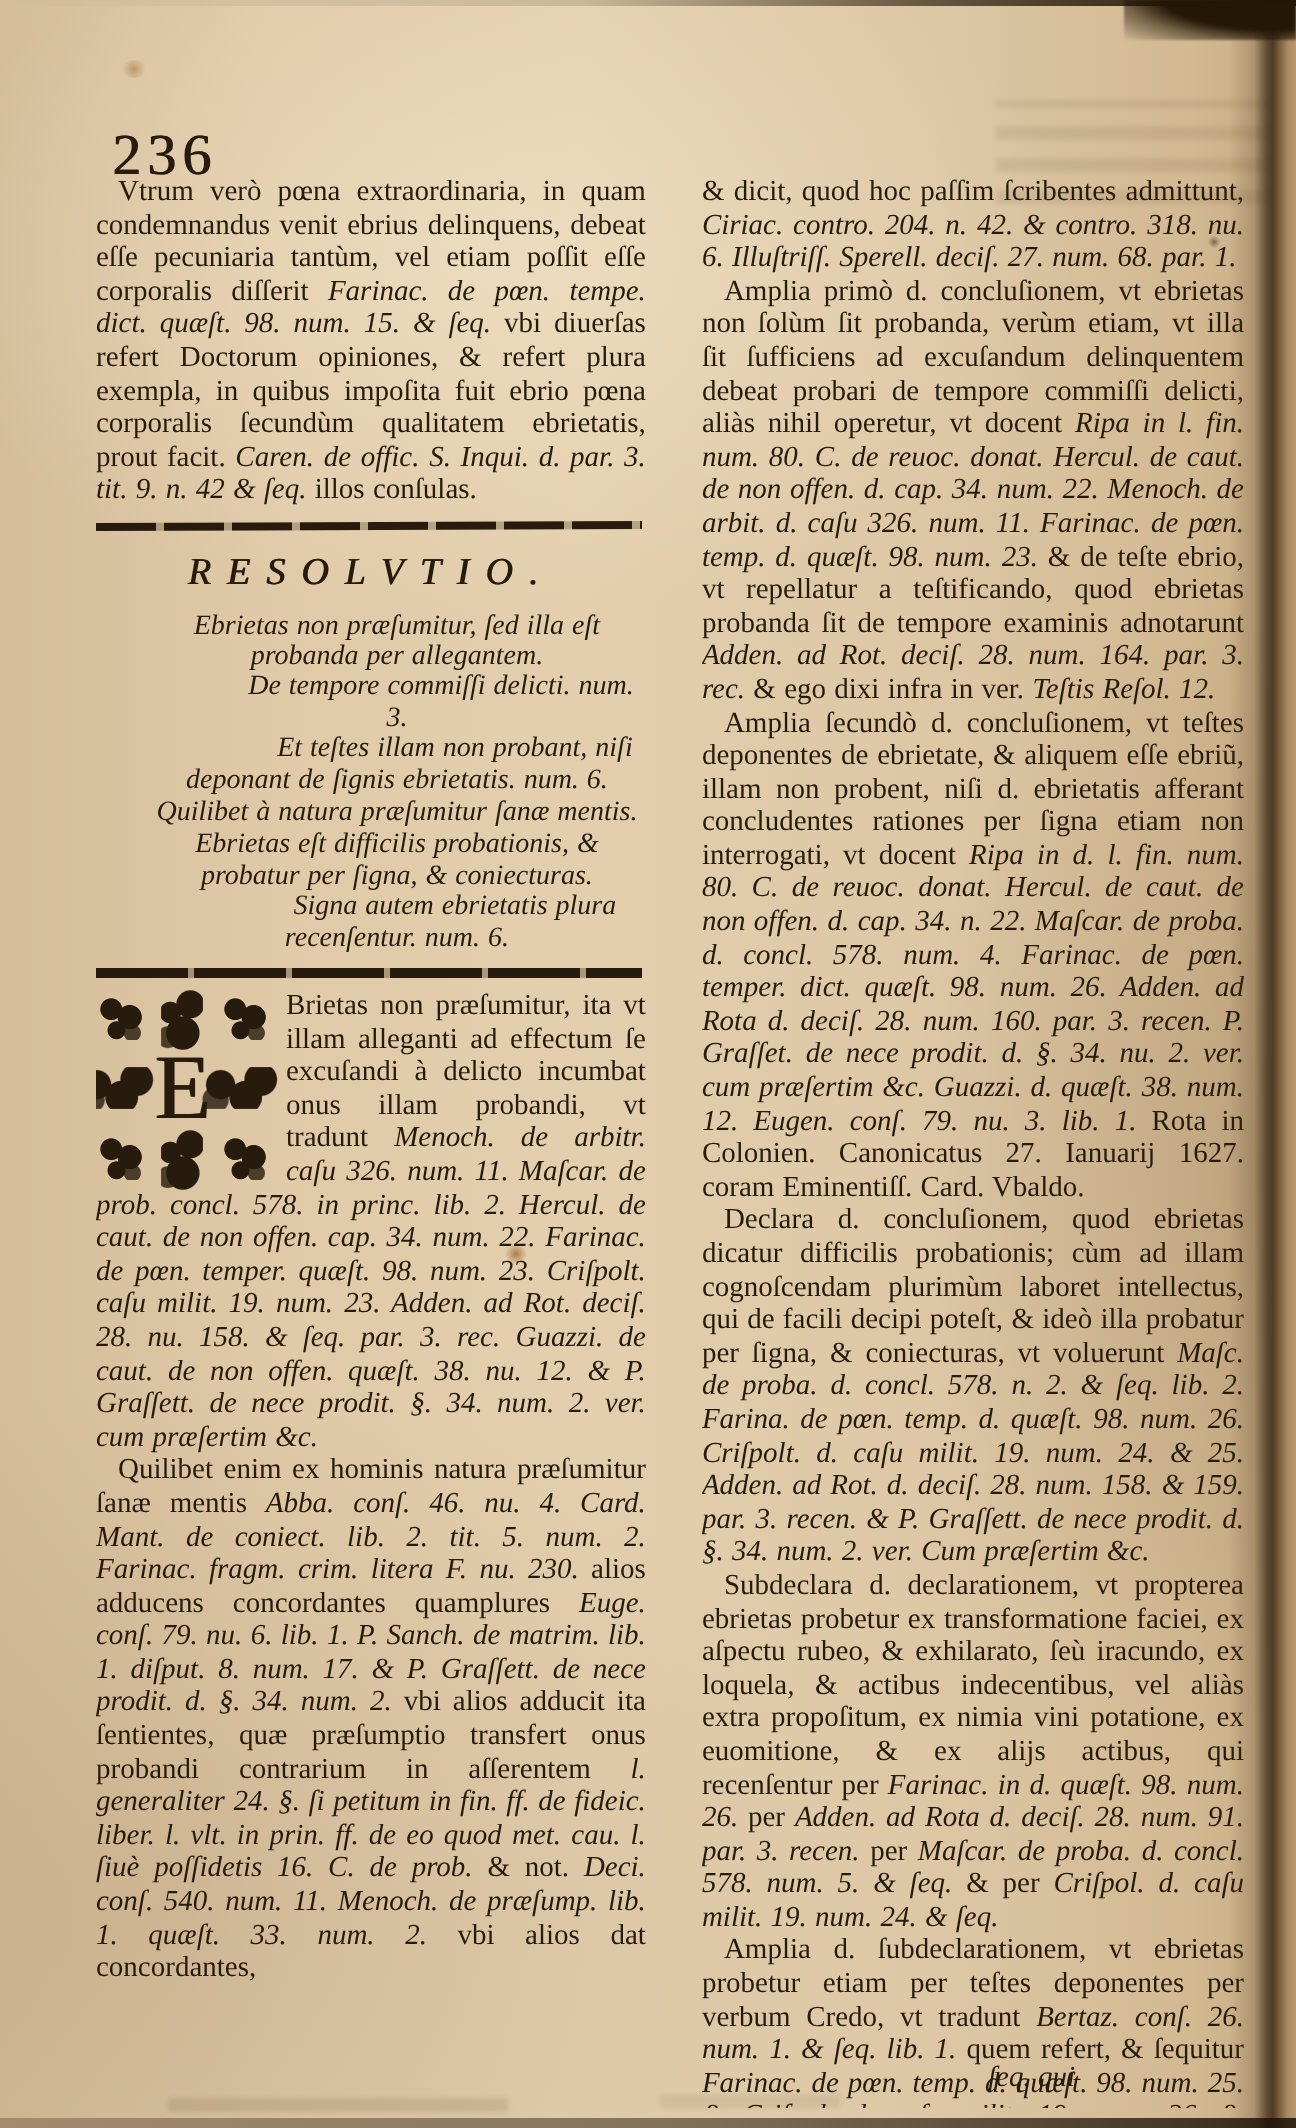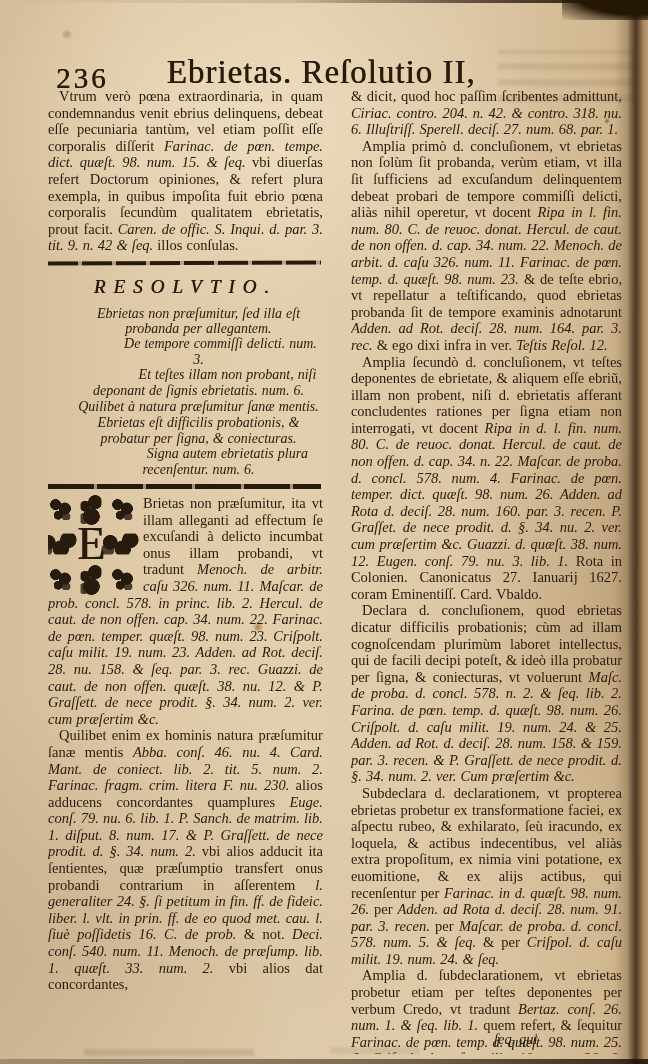--- a/index.html
+++ b/index.html
@@ -109,21 +109,20 @@
   <div class="edge-bottom"></div>
   <div class="stain s1"></div>
   <div class="stain s2"></div>
   <div class="stain s3"></div>
   <div class="bleed b1"></div>
   <div class="bleed b2"></div>
   <div class="bleed b3"></div>
 
   <div class="header">
     <div class="page-number">236</div>
-    <div class="running-title">Ebrietas. Reſolutio II,</div>
   </div>
 
   <div class="columns">
 
     <div class="col col-left body-text">
 
       <div class="para indent">
         
         <span><span>Vtrum verò pœna extraordinaria, in quam condemnandus venit ebrius delinquens, debeat eſſe pecuniaria tantùm, vel etiam poſſit eſſe corporalis diſſerit </span><span class="it">Farinac. de pœn. tempe. dict. quæſt. 98. num. 15. &amp; ſeq. </span><span>vbi diuerſas refert Doctorum opiniones, &amp; refert plura exempla, in quibus impoſita fuit ebrio pœna corporalis ſecundùm qualitatem ebrietatis, prout facit. </span><span class="it">Caren. de offic. S. Inqui. d. par. 3. tit. 9. n. 42 &amp; ſeq. </span><span>illos conſulas.</span></span>
       </div>

